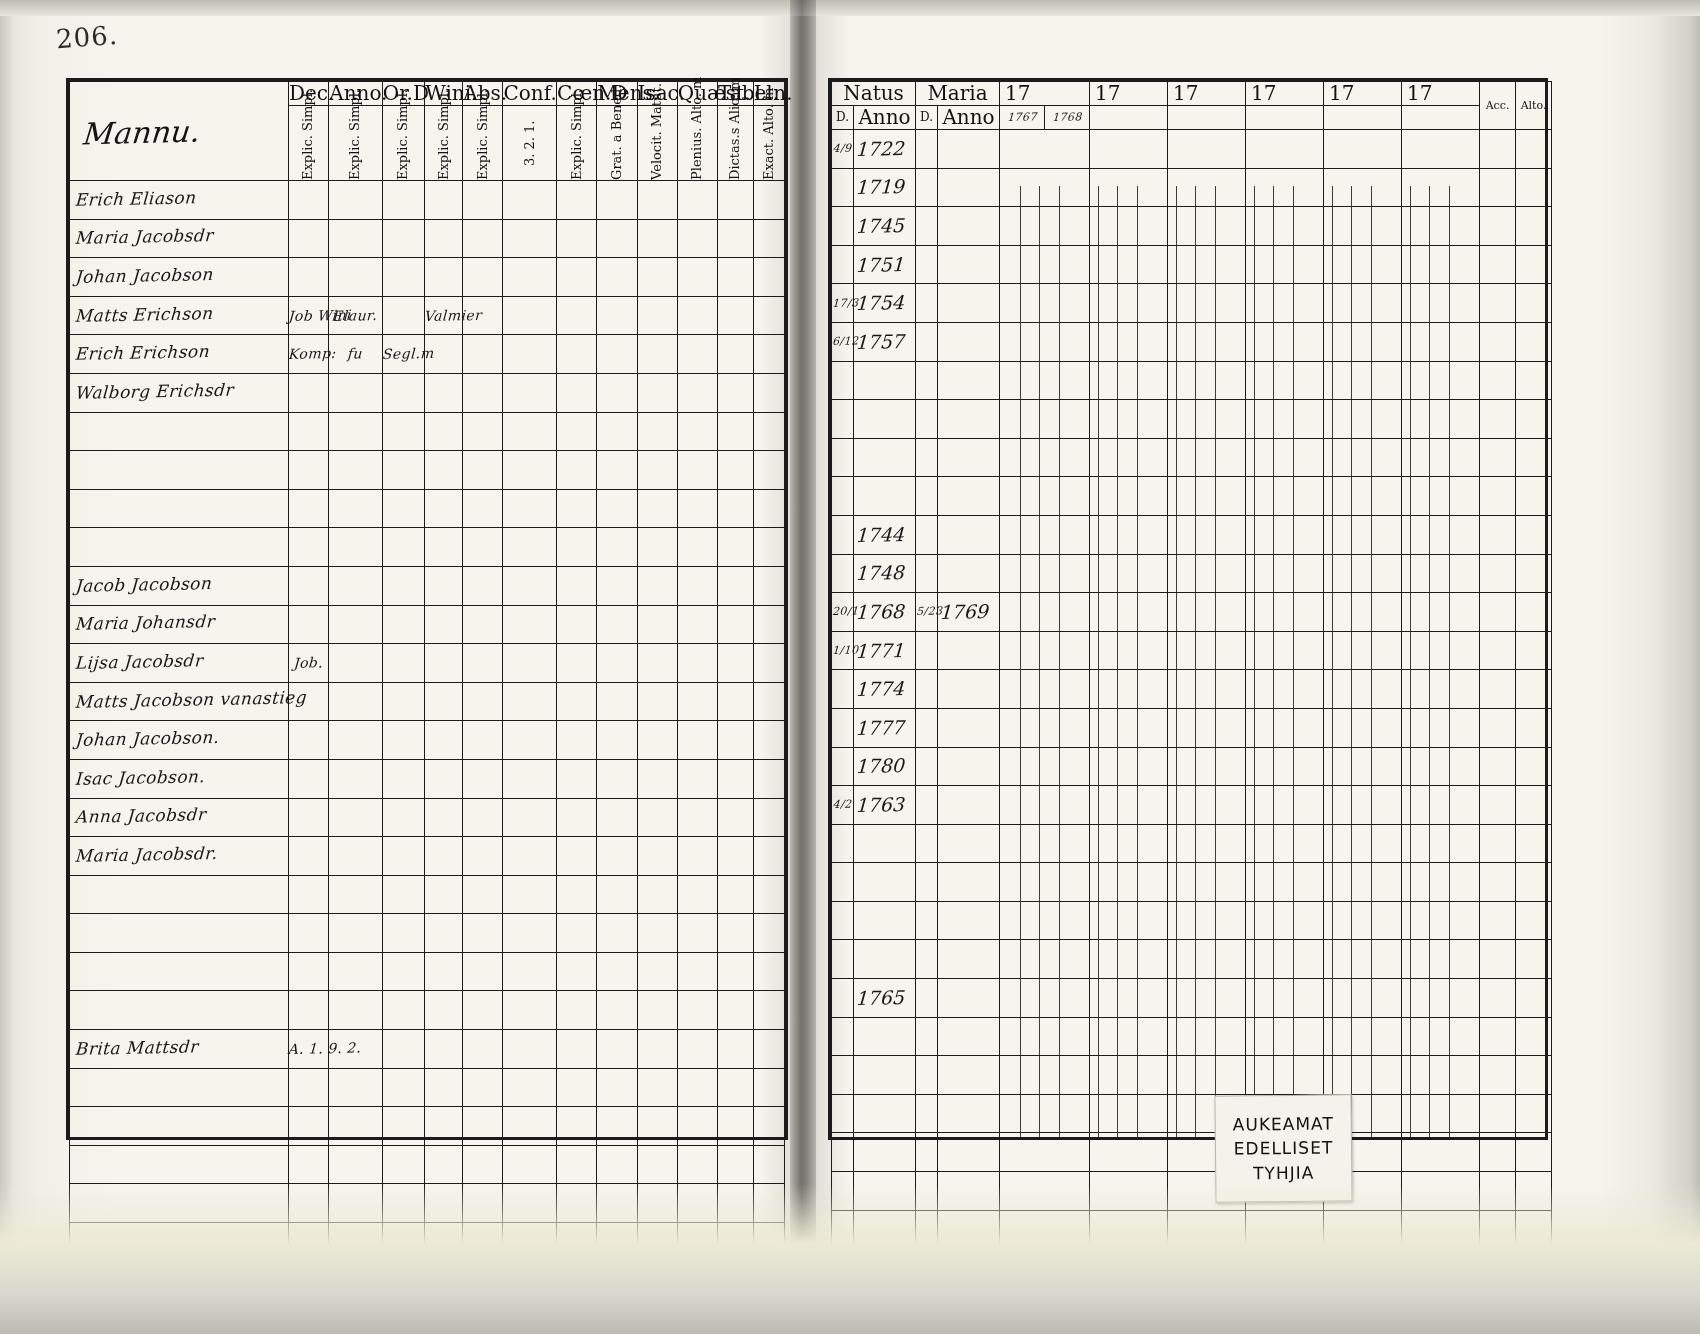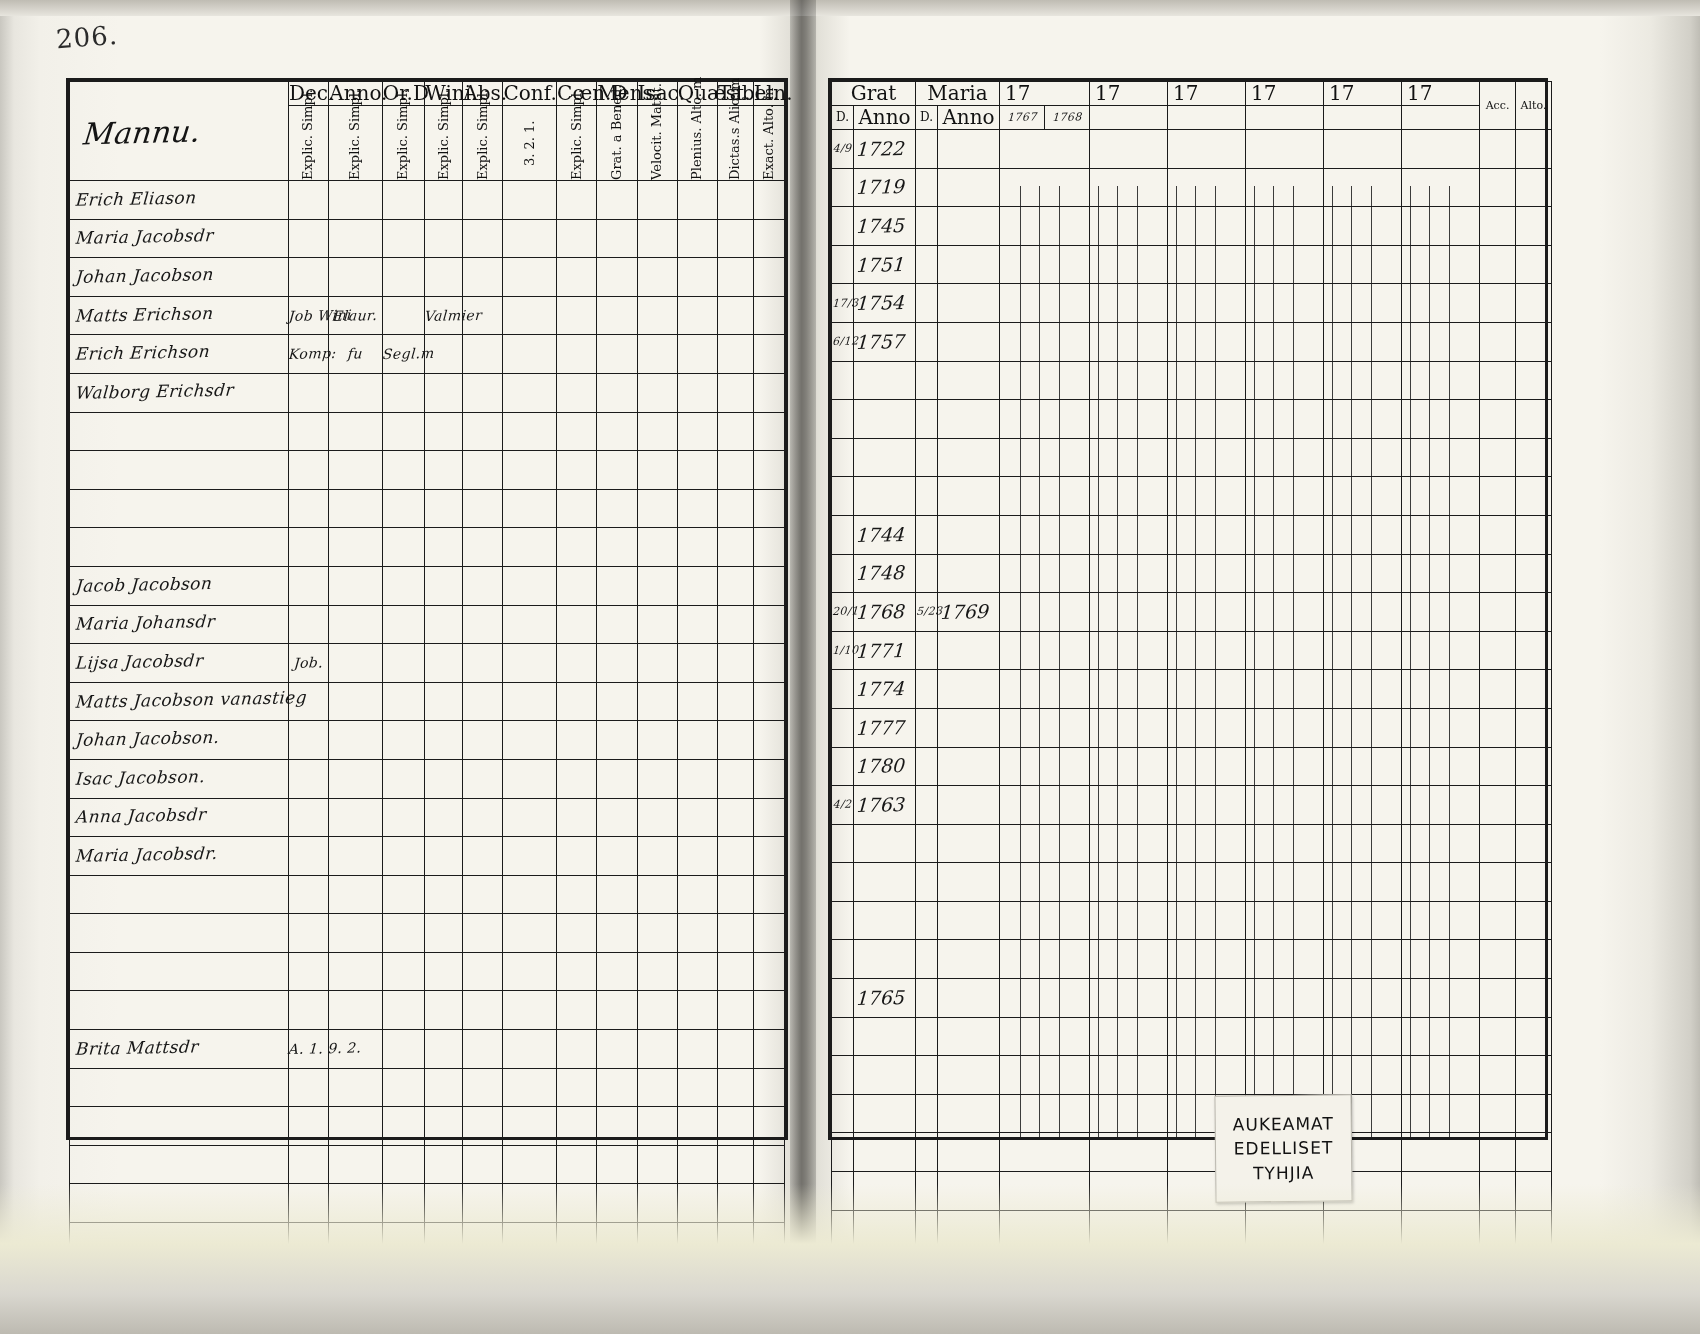--- a/index.html
+++ b/index.html
@@ -757,21 +757,21 @@
           <col style="width:78px">
           <col style="width:78px">
         <col style="width:78px">
           <col style="width:78px">
           <col style="width:78px">
         <col style="width:36px">
           <col style="width:36px">
       </colgroup>
       <tbody>
         <tr>
-          <td class="hdr" colspan="2">Grat</td>
+          <td class="hdr" colspan="2">Natus</td>
           <td class="hdr" colspan="2">Maria</td>
           <td class="hdr" style="text-align:left;padding-left:5px;">17</td>
           <td class="hdr" style="text-align:left;padding-left:5px;">17</td>
           <td class="hdr" style="text-align:left;padding-left:5px;">17</td>
           <td class="hdr" style="text-align:left;padding-left:5px;">17</td>
           <td class="hdr" style="text-align:left;padding-left:5px;">17</td>
           <td class="hdr" style="text-align:left;padding-left:5px;">17</td>
           <td class="hdr" rowspan="2" style="font-size:11px;">Acc.</td>
           <td class="hdr" rowspan="2" style="font-size:11px;">Alto.</td>
         </tr>

